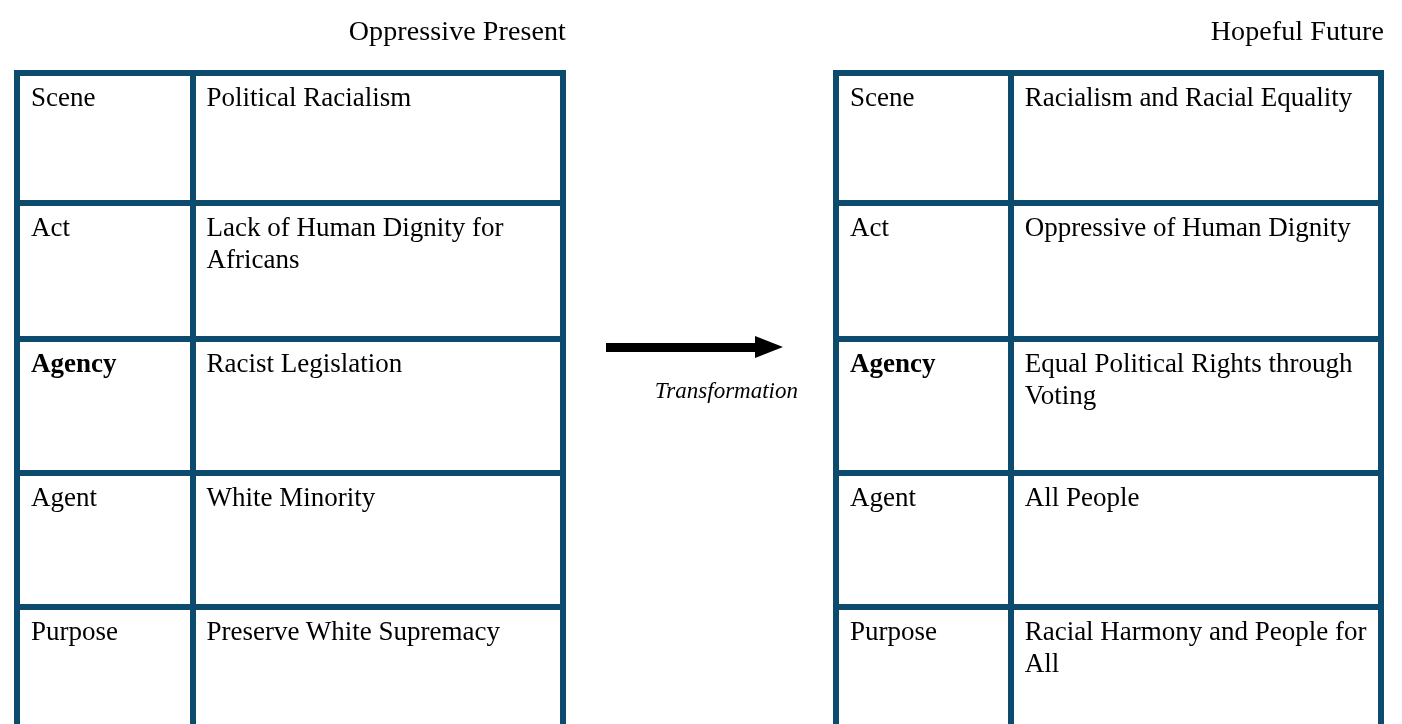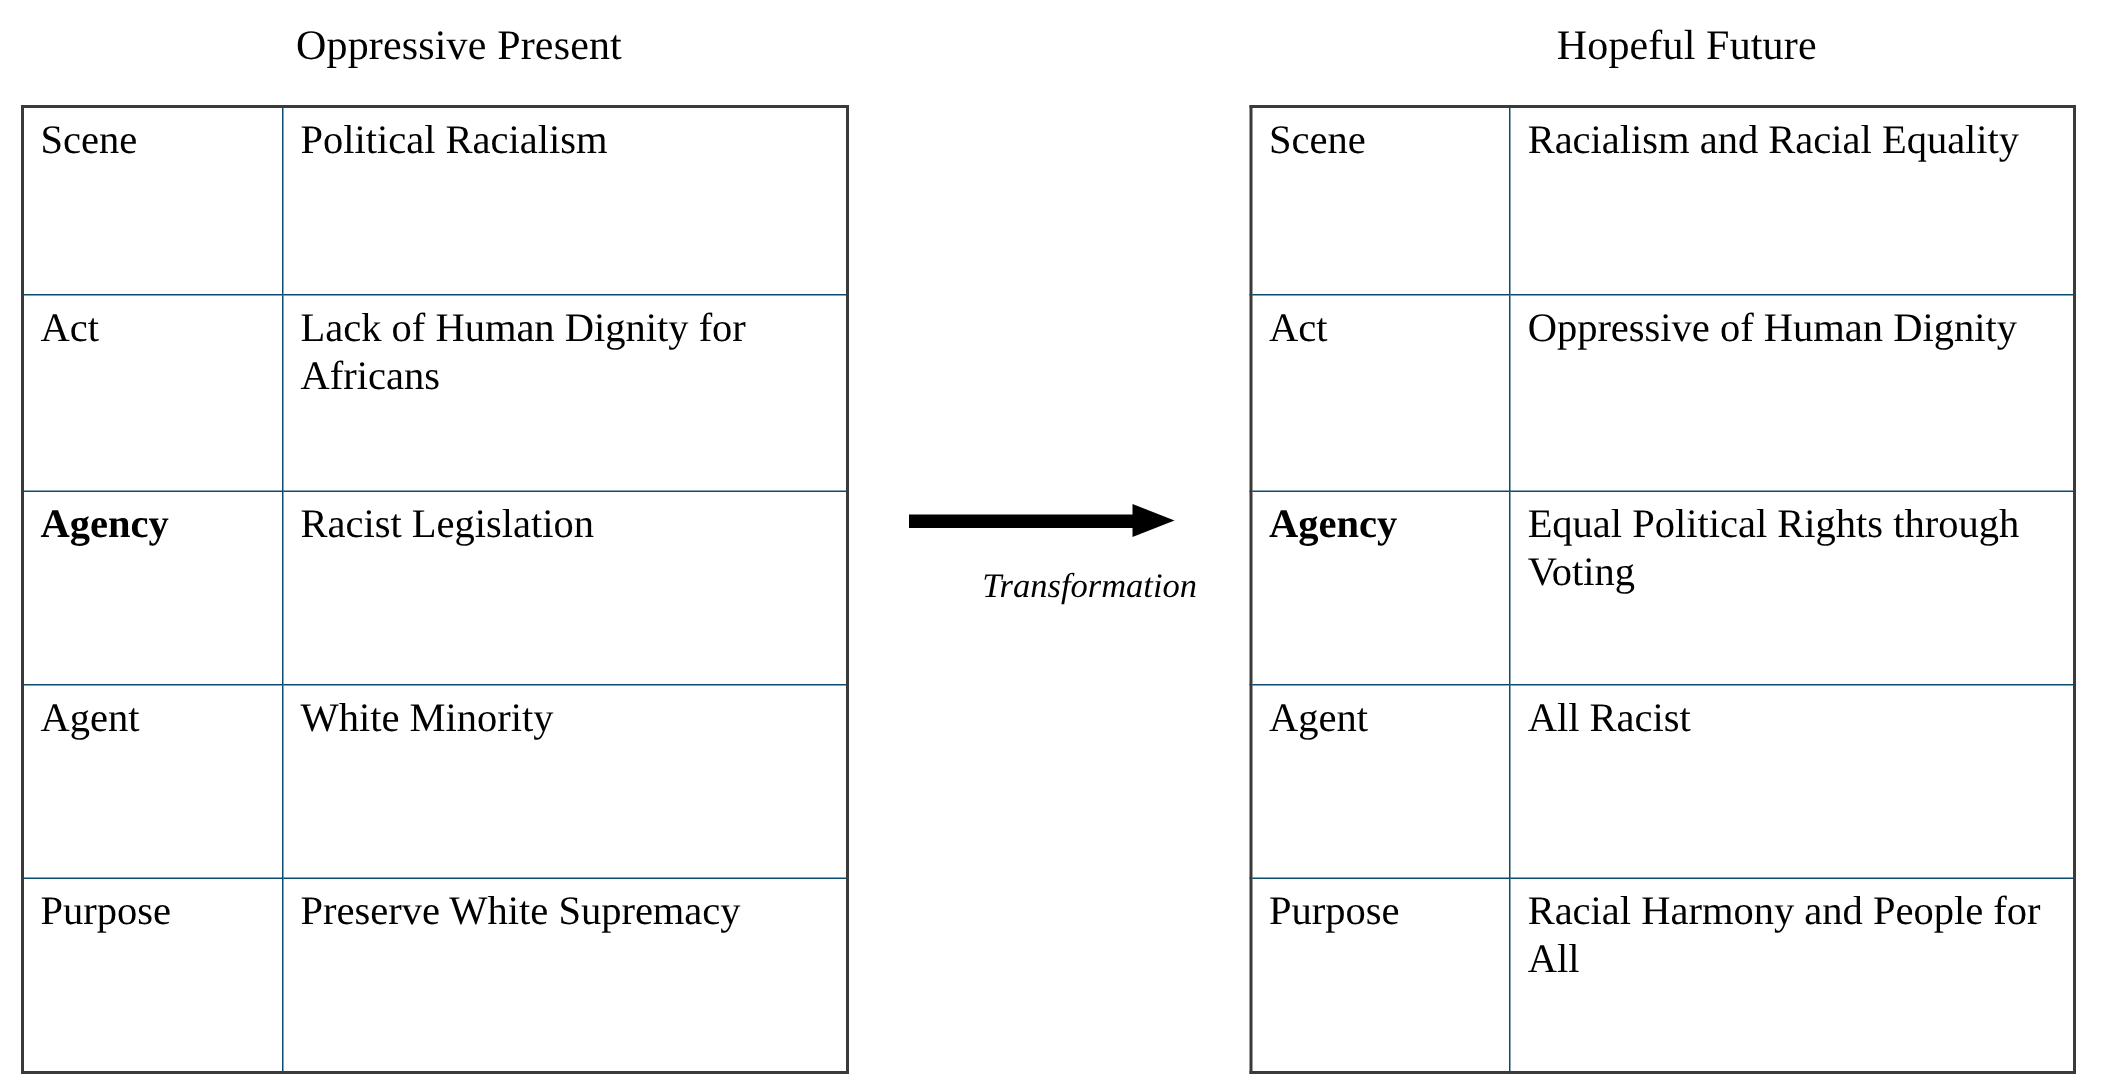--- a/index.html
+++ b/index.html
@@ -20,39 +20,39 @@
   .panel {
     position: absolute;
     top: 0;
   }
   .panel-left  { left: 14px;  width: 552px; }
   .panel-right { left: 833px; width: 551px; }
 
   .panel-title {
     position: absolute;
     top: 16px;
-    left: 16px;
+    left: 0;
     width: 100%;
-    text-align: center;
+    text-align: right;
     font-size: 28px;
     line-height: 1.1;
     letter-spacing: 0.1px;
     white-space: nowrap;
   }
 
   .pentad-table {
     position: absolute;
     top: 70px;
     left: 0;
     border-collapse: collapse;
     table-layout: fixed;
     border: 2px solid #3a3a3a;
   }
   .pentad-table td {
-    border: 1px solid #0c4a6e;
+    border: 6px solid #0c4a6e;
     vertical-align: top;
     padding: 6px 11px 0 11px;
     font-size: 27px;
     line-height: 1.17;
   }
   .pentad-table .term-cell  { width: 160px; }
   .pentad-table .value-cell { width: 388px; }
   .panel-right .pentad-table .term-cell  { width: 159px; }
   .panel-right .pentad-table .value-cell { width: 388px; }
 
@@ -161,21 +161,21 @@
       <tr class="row-h2">
         <td class="term-cell">Act</td>
         <td class="value-cell">Oppressive of Human Dignity</td>
       </tr>
       <tr class="row-h3">
         <td class="term-cell is-bold">Agency</td>
         <td class="value-cell">Equal Political Rights through Voting</td>
       </tr>
       <tr class="row-h4">
         <td class="term-cell">Agent</td>
-        <td class="value-cell">All Racist</td>
+        <td class="value-cell">All People</td>
       </tr>
       <tr class="row-h5">
         <td class="term-cell">Purpose</td>
         <td class="value-cell">Racial Harmony and People for All</td>
       </tr>
     </tbody>
   </table>
 </div>
 
 </body></html>

